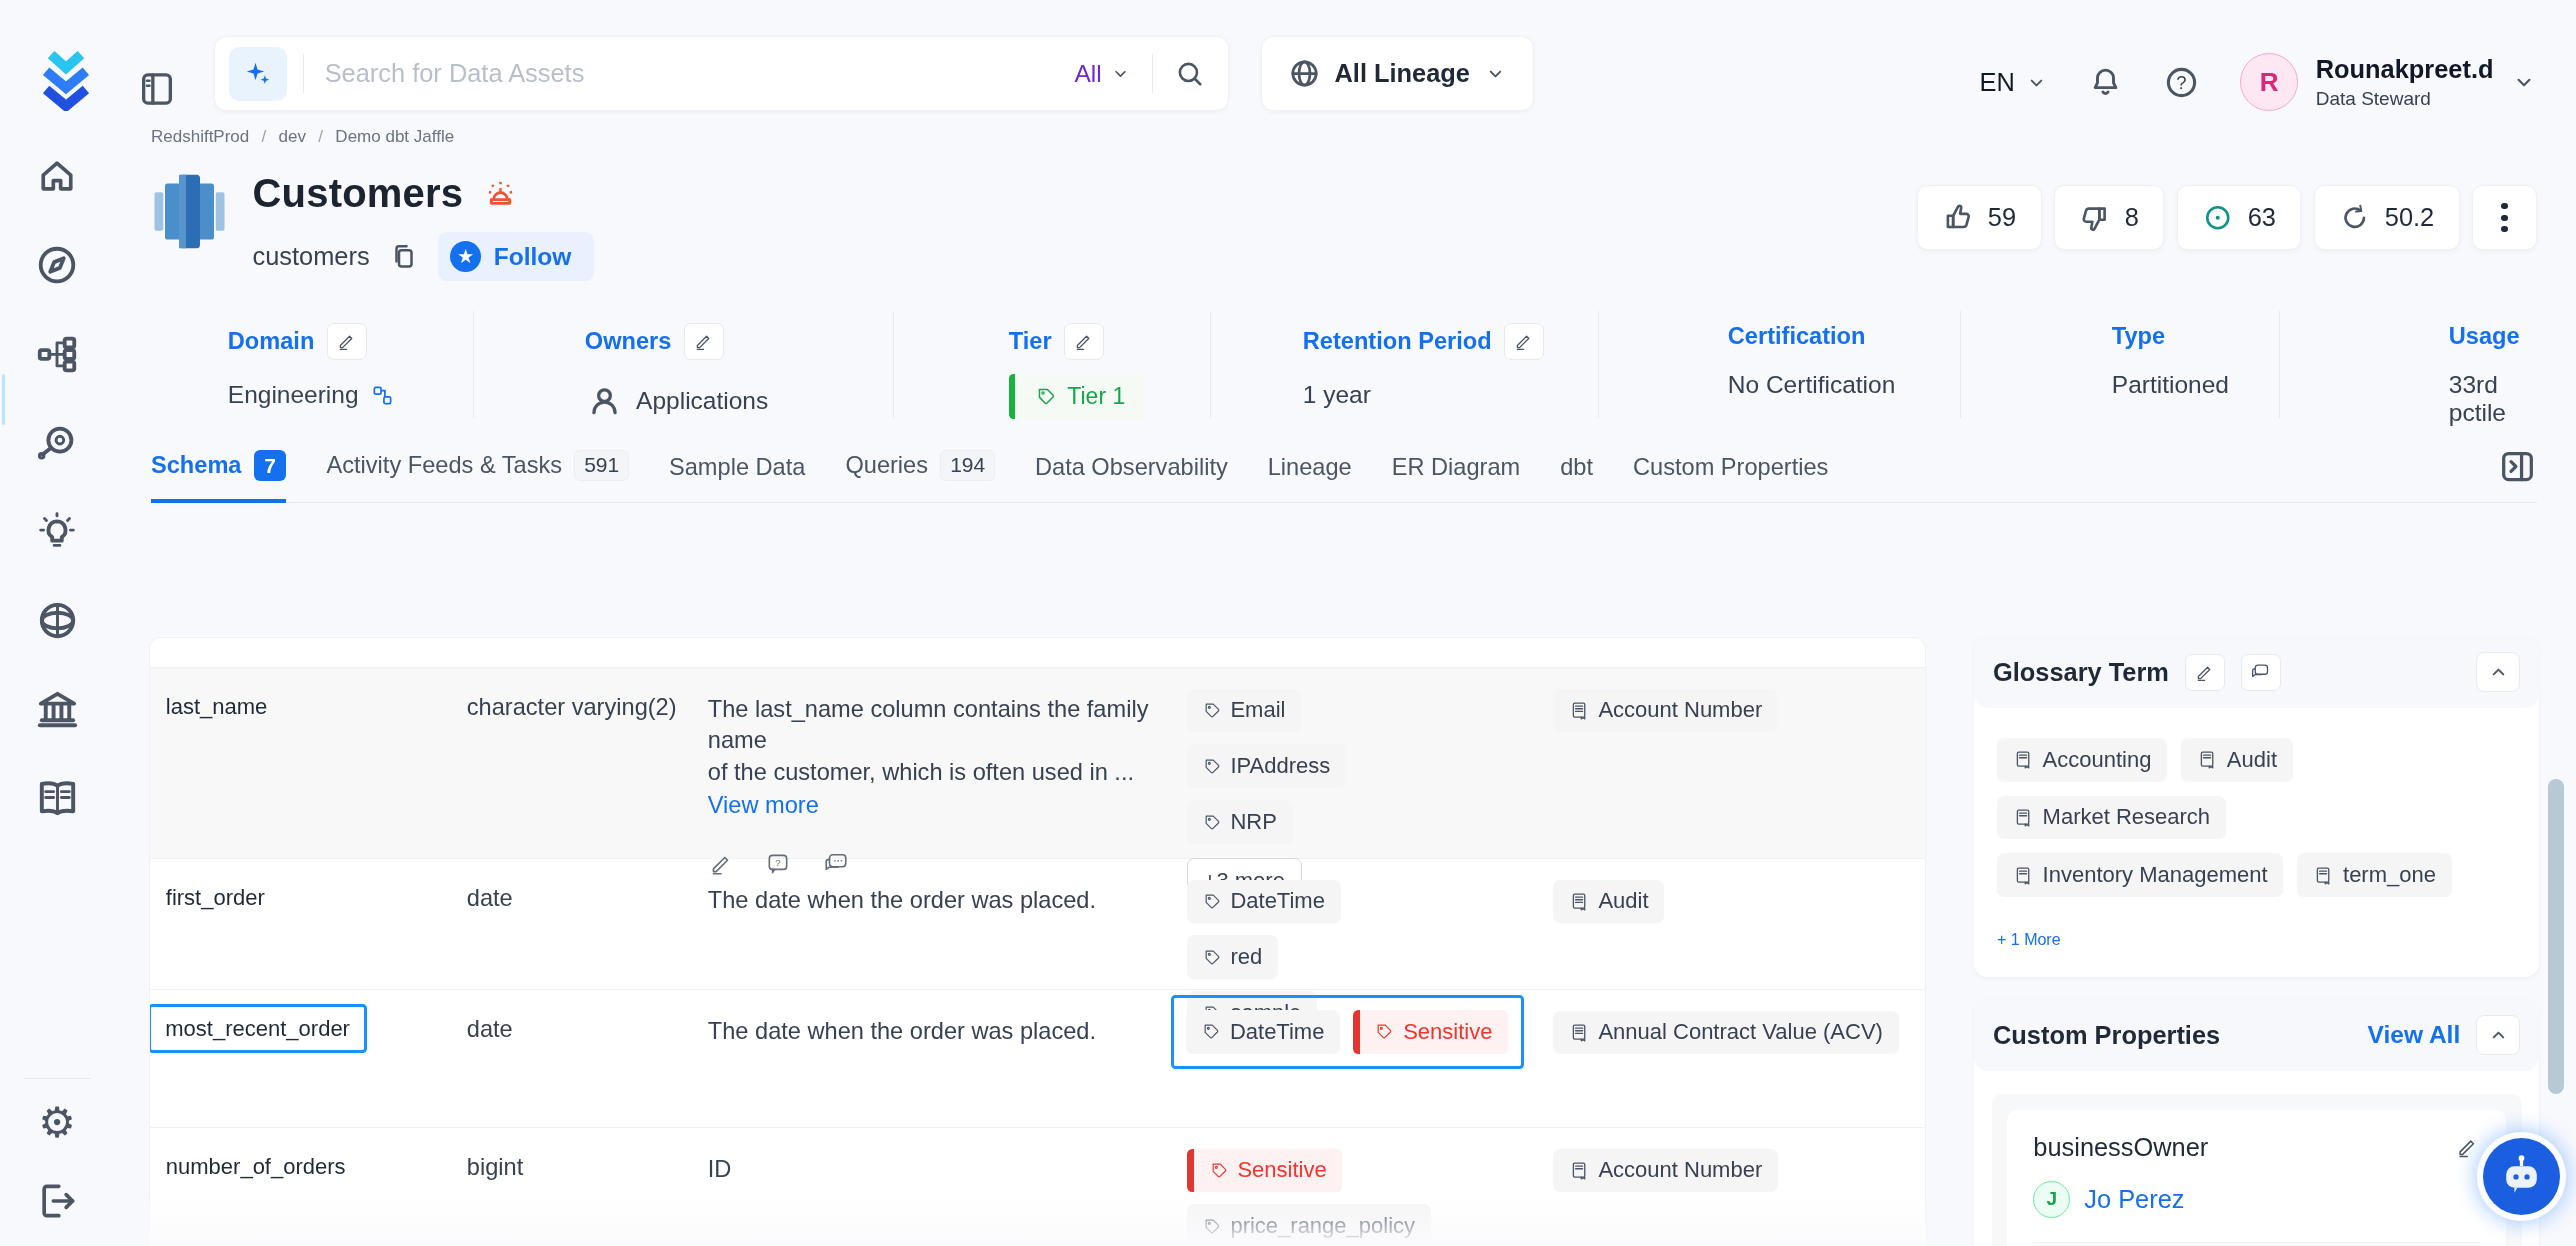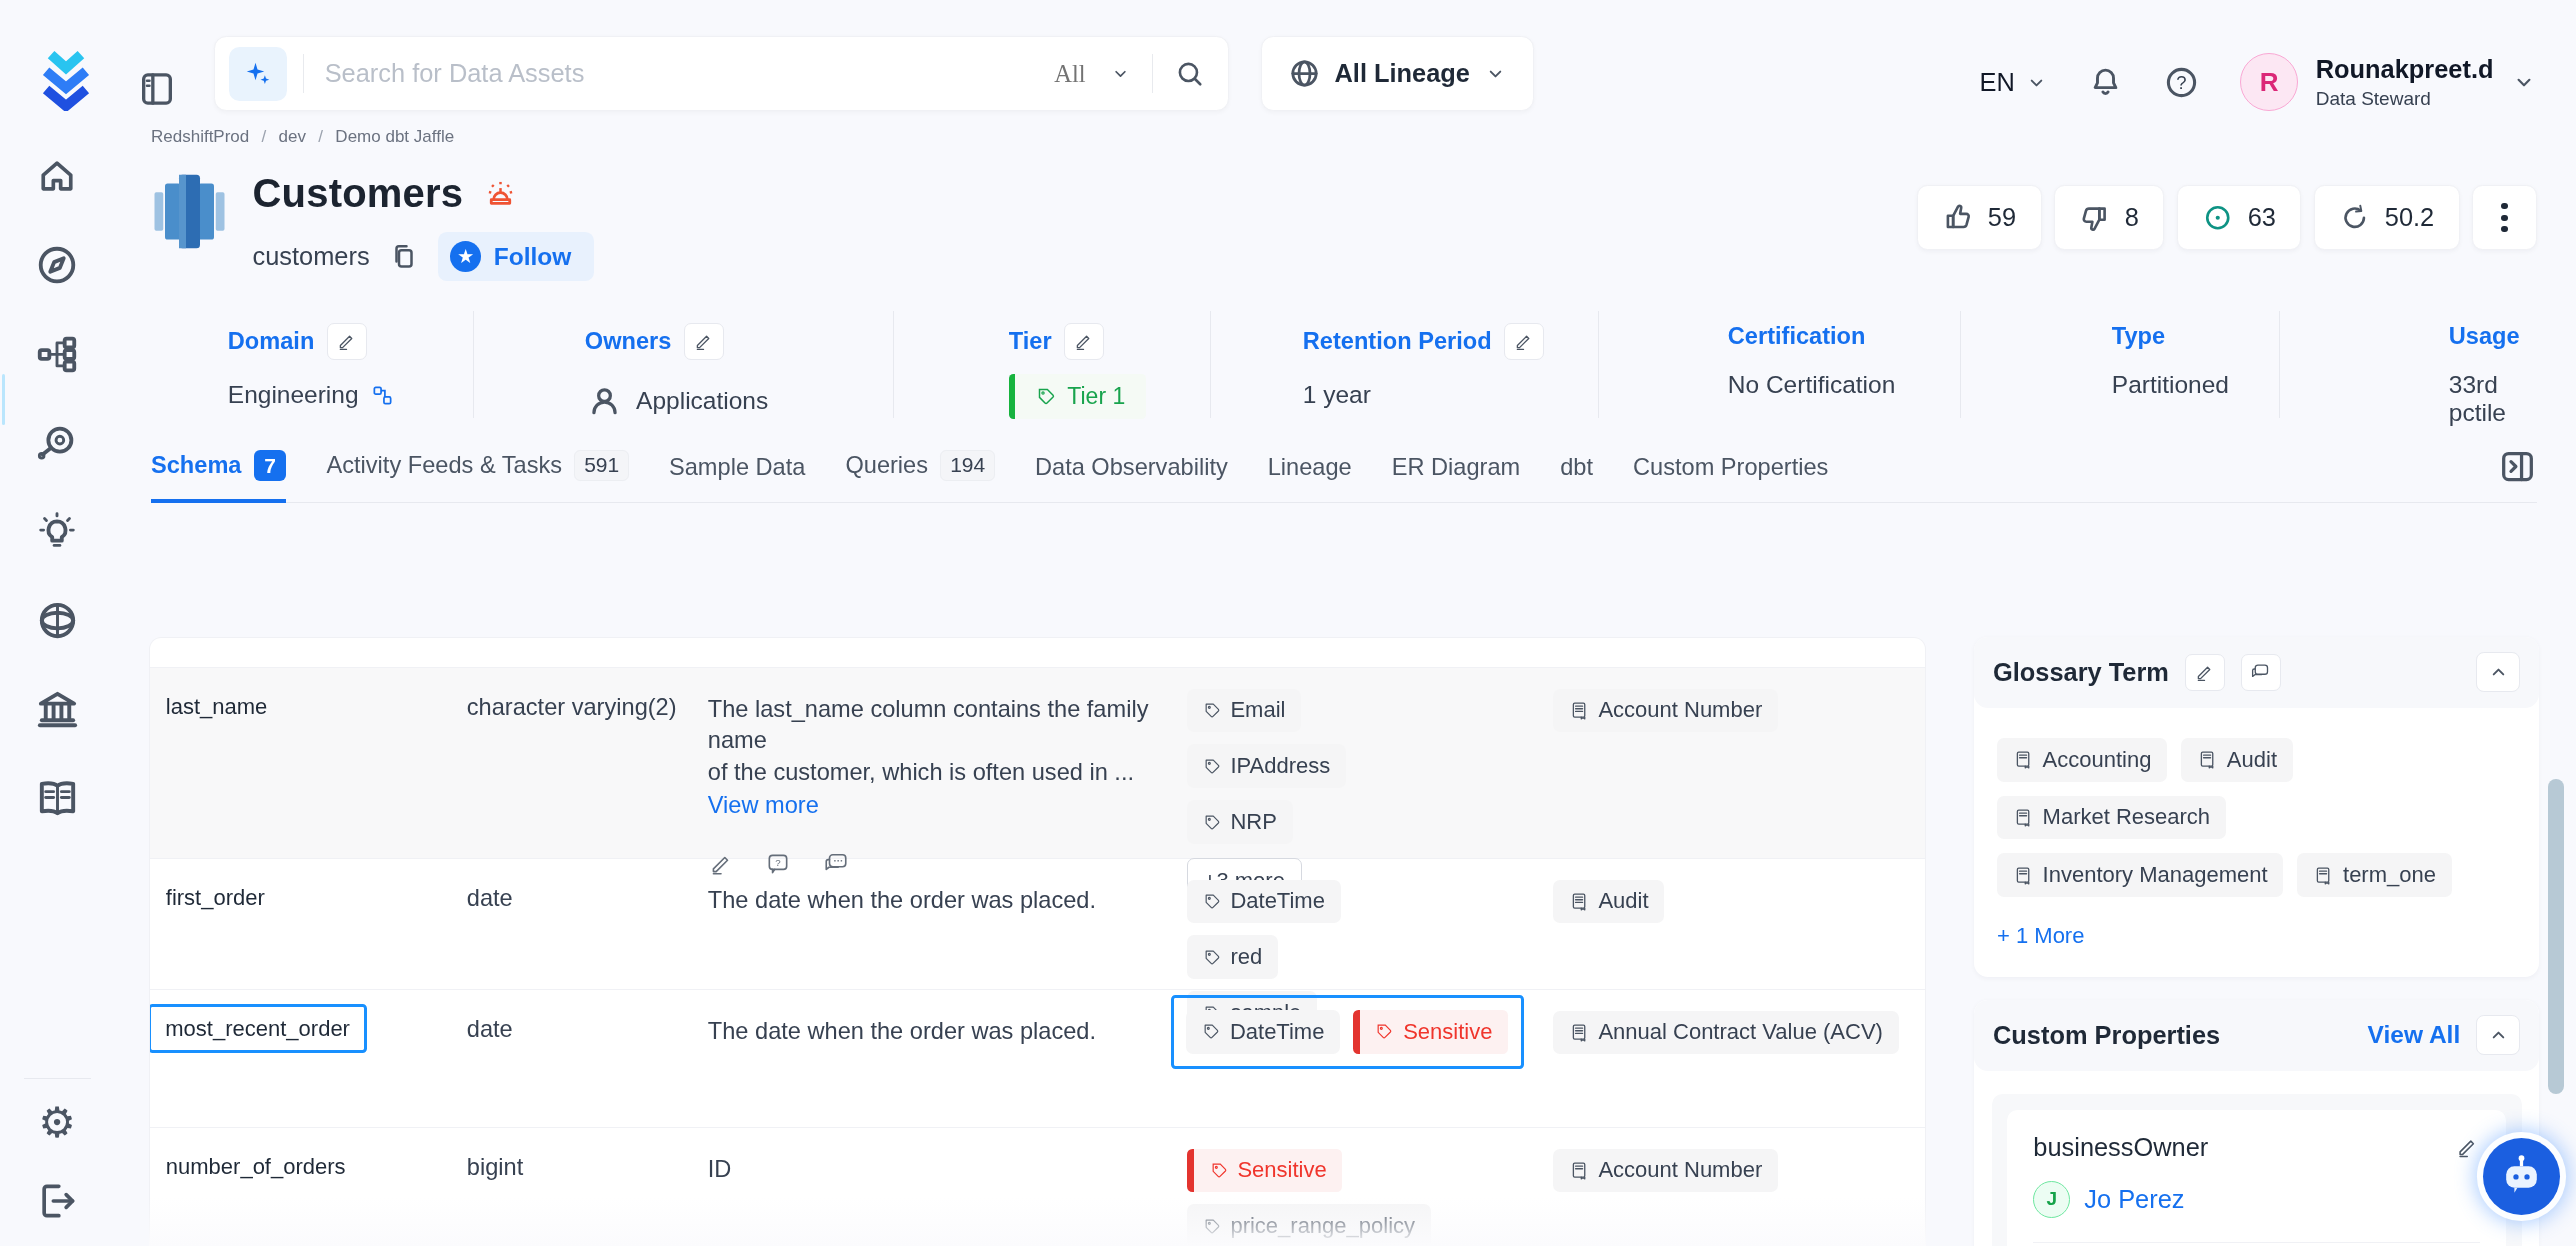--- a/index.html
+++ b/index.html
@@ -19,21 +19,21 @@
 
   
   .topbar{position:absolute;top:0;left:0;right:0;height:111px;display:flex;align-items:flex-end;padding:0 39px 0 37px;background:var(--page);}
   .logo{width:58px;height:63px;margin-right:42px;}
   .side-toggle{width:40px;height:44px;margin-right:37px;cursor:pointer;}
   .searchbar{display:flex;align-items:center;width:1015px;height:75px;background:#fff;border:0.9px solid #f0f1f5;border-radius:12.3px;padding:0 23px 0 14px;box-shadow:0 1.8px 4.4px rgba(16,24,40,.03);}
   .ai-chip{width:58px;height:54px;border-radius:10.5px;background:#e9f3fd;display:flex;align-items:center;justify-content:center;margin-right:15.8px;cursor:pointer;}
   .search-divider{width:0.9px;height:39px;background:#e8eaee;margin-right:21px;}
   .searchbar input{flex:1;border:none;outline:none;font-size:25.4px;color:var(--ink2);background:transparent;font-family:"Liberation Sans",sans-serif;}
   .searchbar input::placeholder{color:#b9bfc9;}
-  .scope{display:flex;align-items:center;gap:24px;color:#737373;font-size:24.5px;margin:0 21px;cursor:pointer;font-family:Liberation Serif, serif;}
+  .scope{display:flex;align-items:center;gap:8px;color:#6d28d9;font-size:24.5px;margin:0 21px;cursor:pointer;}
   .domains-pill{display:flex;align-items:center;gap:14px;height:75px;background:#fff;border:0.9px solid #f0f1f5;border-radius:12.3px;padding:0 26px;margin-left:31.5px;font-size:25.4px;font-weight:700;color:#1f2937;cursor:pointer;box-shadow:0 1.8px 4.4px rgba(16,24,40,.03);}
   .top-right{margin-left:auto;display:flex;align-items:center;gap:40px;}
   .lang{display:flex;align-items:center;gap:10.5px;font-size:25.4px;color:#111827;cursor:pointer;}
   .icon-btn{cursor:pointer;}
   .avatar{width:58px;height:58px;border-radius:50%;background:#fce7f3;border:1.8px solid #f9a8d4;color:var(--pink);font-size:26px;font-weight:700;display:flex;align-items:center;justify-content:center;}
   .who{line-height:1.2;}
   .who .nm{font-size:25.4px;font-weight:700;color:#111827;}
   .who .rl{font-size:19px;color:#374151;margin-top:3.5px;}
 
   
@@ -111,21 +111,21 @@
 
   
   .right-panel{position:absolute;left:1860px;top:24.5px;width:565px;}
   .rcard{background:#fff;border-radius:14px;box-shadow:0 1.8px 5.3px rgba(16,24,40,.04);}
   .rhead{display:flex;align-items:center;background:#f7f8fb;border-radius:14px;padding:15.8px 19px;gap:15.8px;}
   .rhead .rtitle{font-size:25.4px;font-weight:700;color:#1f2937;}
   .rhead .spacer{flex:1;}
   .collapse-btn{width:44px;height:40px;background:#fff;border:0.9px solid #e7e9ef;border-radius:7.9px;display:flex;align-items:center;justify-content:center;cursor:pointer;}
   .rbody{padding:30px 23px 26px 23px;}
   .gchips{display:flex;flex-wrap:wrap;gap:14px;}
-  .more-link{display:block;margin-top:26px;color:var(--accent);font-size:22px;cursor:pointer;}
+  .more-link{display:block;margin-top:34px;color:var(--accent);font-size:16px;cursor:pointer;}
   .viewall{color:var(--accent);font-size:24.5px;font-weight:600;cursor:pointer;}
   .cp-wrap{background:#f7f8fa;border-radius:10.5px;margin:23px 17.5px 0 17.5px;padding:15.8px;height:224px;overflow:hidden;}
   .cp-card{background:#fff;border-radius:10.5px;padding:23px 26px;}
   .cp-key{display:flex;align-items:center;font-size:25.4px;color:#1f2937;}
   .cp-key .pe{margin-left:auto;cursor:pointer;}
   .cp-val{display:flex;align-items:center;gap:14px;margin-top:19px;}
   .mini-av{width:37px;height:37px;border-radius:50%;background:#ecfdf3;border:1.8px solid #6ee7a0;color:#16a34a;font-size:19px;font-weight:700;display:flex;align-items:center;justify-content:center;}
   .cp-link{color:var(--accent);font-size:25.4px;cursor:pointer;}
   .cp-div{height:0.9px;background:#f0f1f5;margin:24.5px 0;}
 

